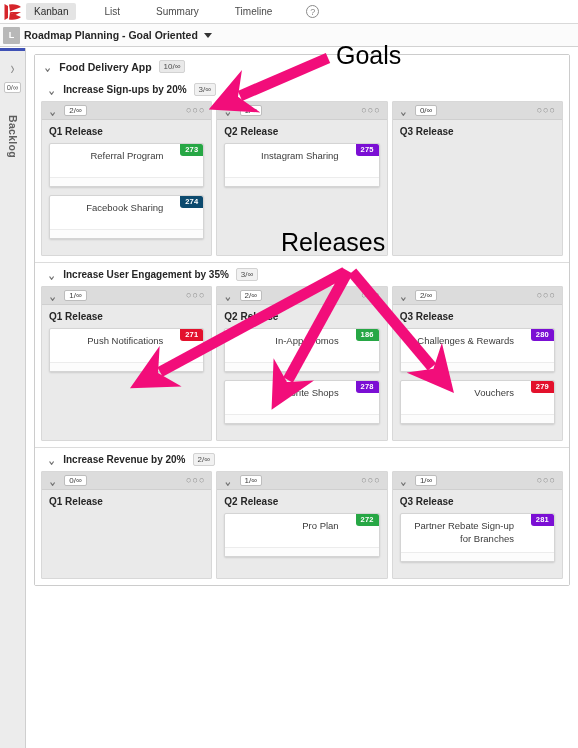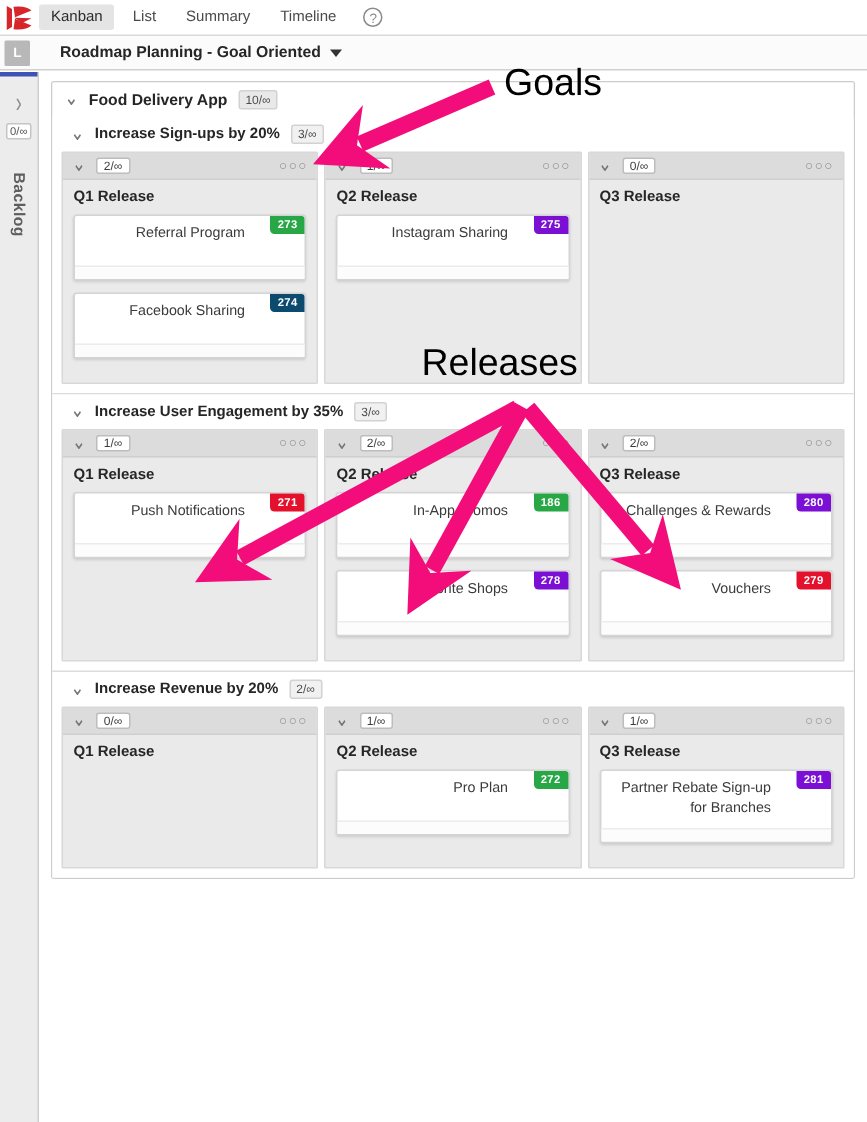--- a/index.html
+++ b/index.html
@@ -15,21 +15,21 @@
   .topnav {
     height: 24px; display: flex; align-items: center;
     background: #ffffff; border-bottom: 1px solid #d9d9d9;
     position: relative; z-index: 5;
   }
   .logo {
     width: 26px; height: 24px; display: flex; align-items: center;
     justify-content: center; flex: 0 0 26px;
   }
   .logo svg { display: block; }
-  .nav-tabs { display: flex; align-items: center; gap: 4px; }
+  .nav-tabs { display: flex; align-items: center; gap: 20px; }
   .nav-tab {
     font-size: 10px; color: #4a4a4a; padding: 3px 8px;
     border-radius: 2px; white-space: nowrap; cursor: pointer;
   }
   .nav-tab.active { background: #e4e4e4; color: #2b2b2b; }
   .help-icon {
     width: 13px; height: 13px; border: 1px solid #8a8a8a;
     border-radius: 50%; color: #8a8a8a; font-size: 9px;
     display: flex; align-items: center; justify-content: center;
     margin-left: 6px; cursor: pointer;
@@ -42,21 +42,21 @@
     position: relative; z-index: 5;
   }
   .avatar-badge {
     width: 17px; height: 17px; background: #b8b8b8; color: #fff;
     font-size: 9px; font-weight: bold; display: flex;
     align-items: center; justify-content: center;
     margin-left: 3px; border-radius: 1px;
   }
   .board-title {
     font-size: 10.5px; font-weight: bold; color: #262626;
-    margin-left: 20px; white-space: nowrap;
+    margin-left: 4px; white-space: nowrap;
   }
   .caret-down {
     width: 0; height: 0; border-left: 4px solid transparent;
     border-right: 4px solid transparent; border-top: 5px solid #333;
     margin-left: 6px; cursor: pointer;
   }
 
   
   .board-body {
     position: absolute; top: 48px; left: 0; right: 0; bottom: 0;

